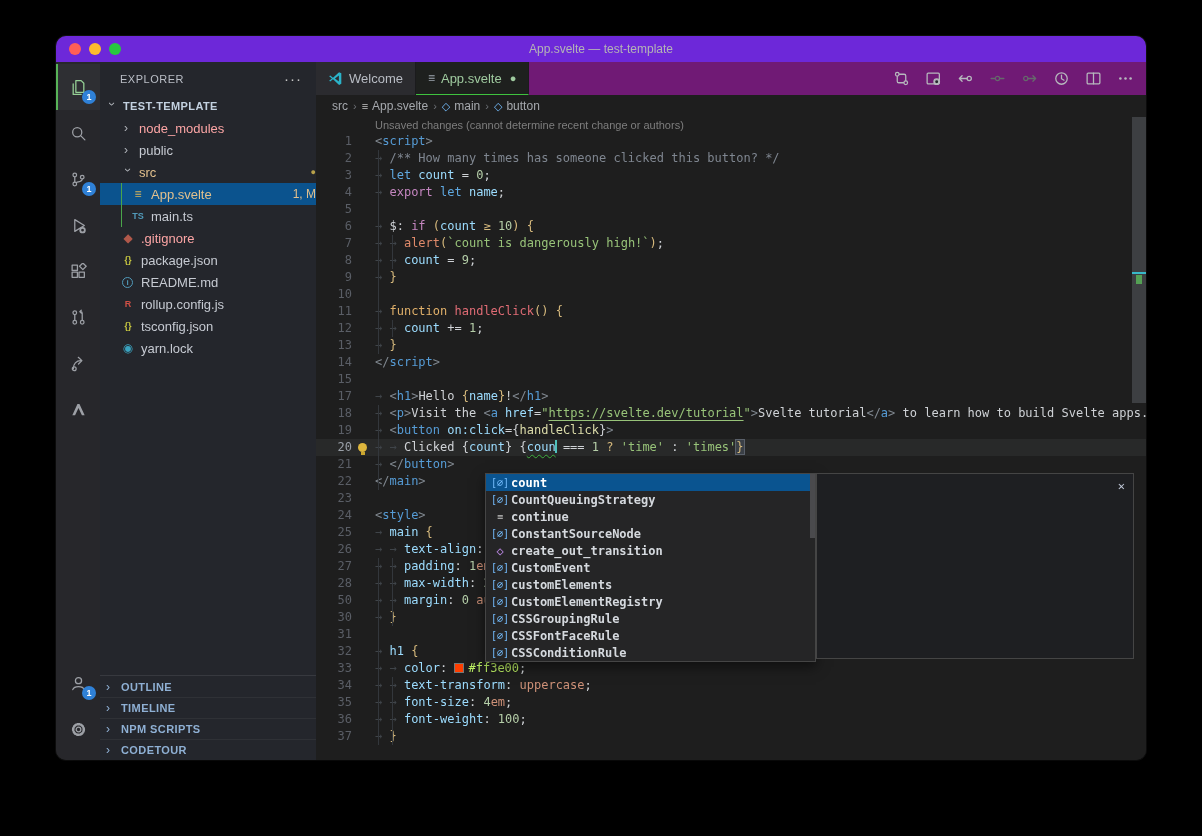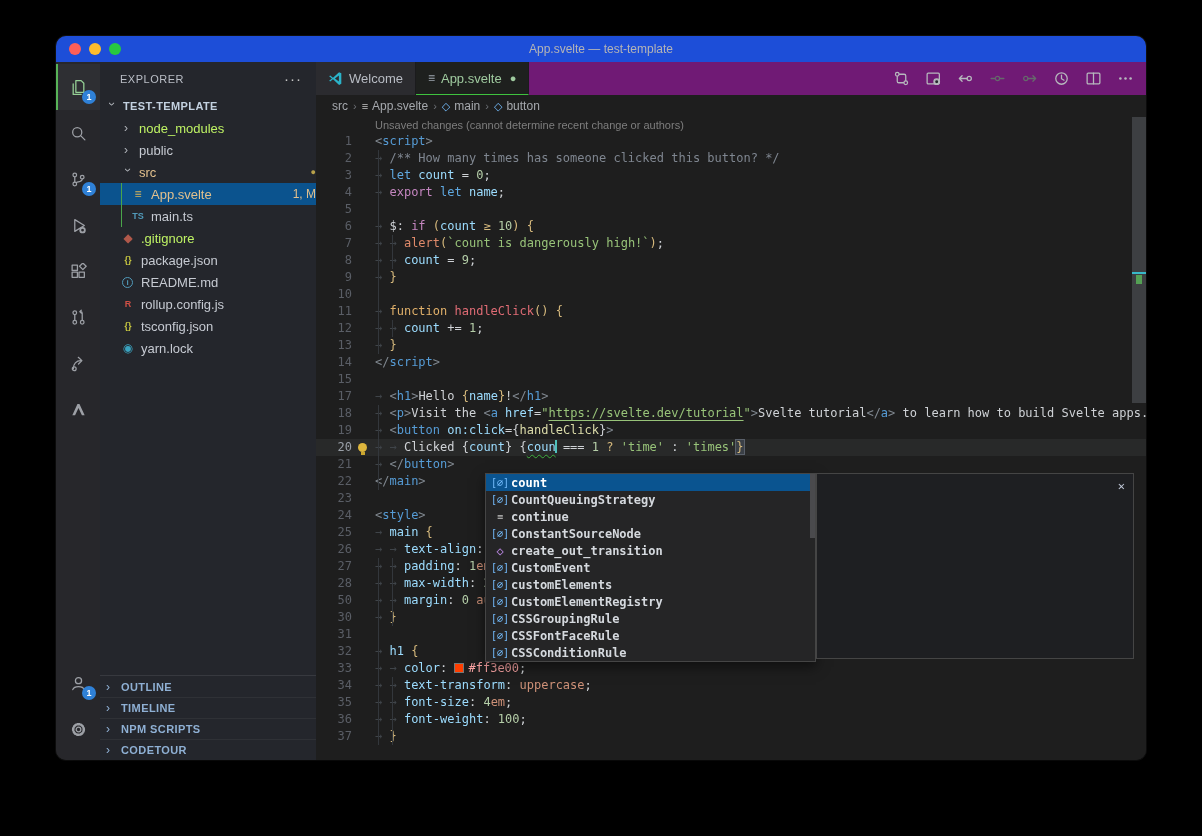--- a/index.html
+++ b/index.html
@@ -5,21 +5,21 @@
   * { margin:0; padding:0; box-sizing:border-box; }
   html,body { width:1202px; height:836px; background:#000; overflow:hidden;
               font-family:"Liberation Sans", sans-serif; }
 
   .window { position:absolute; left:56px; top:36px; width:1090px; height:724px;
             border-radius:10px; overflow:hidden; background:#1e1e1e;
             box-shadow:0 22px 60px rgba(0,0,0,.65), 0 0 0 1px #111;
             display:flex; flex-direction:column; }
 
   
-  .titlebar { flex:none; height:26px; background:#1d4ed8; position:relative;
+  .titlebar { flex:none; height:26px; background:#6d28d9; position:relative;
               display:flex; align-items:center; justify-content:center; }
   .titlebar .title { font-size:12px; color:#b4b4b6; }
   .lights { position:absolute; left:13px; top:7px; display:flex; gap:8px; }
   .light { width:12px; height:12px; border-radius:50%; }
   .light.r { background:#ff5f57; } .light.y { background:#febc2e; } .light.g { background:#28c840; }
 
   .body { flex:1; display:flex; min-height:0; }
 
   
   .activitybar { flex:none; width:44px; background:#27272b; display:flex;
@@ -48,21 +48,21 @@
                     transform-origin:40% 50%; margin-right:5px; }
   .tree-row .chev.exp { transform:rotate(90deg); }
   .tree-root-label { font-weight:bold; font-size:11px; letter-spacing:.4px; color:#c3d1e0; }
   .gi { display:inline-block; width:16px; margin-right:5px; text-align:center;
         font-size:12px; flex:none; }
   .gi-ts, .gi-json, .gi-r { font-size:9px; font-weight:bold; }
   .ic-info { display:inline-block; width:11px; height:11px; margin:0 8px 0 2px;
              border:1px solid #519aba; border-radius:50%; color:#519aba;
              font:bold 8px/10px "Liberation Sans",sans-serif; text-align:center; flex:none; }
   .row-right { margin-left:auto; font-size:12px; }
-  .dim { color:#bef264; }
+  .dim { color:#fca5a5; }
   .mod { color:#e2c08d; }
   .tree-guide { position:absolute; left:21px; width:1px; background:#4aa54a; }
   .sb-fill { flex:1; }
   .sb-panels { flex:none; border-top:1px solid rgba(255,255,255,.09); }
   .sb-panel { height:21px; display:flex; align-items:center; padding-left:6px;
               border-top:1px solid rgba(255,255,255,.05); cursor:pointer; }
   .sb-panel:first-child { border-top:none; }
   .sb-panel .chev { width:12px; font-size:12px; color:#8fb0d4; margin-right:3px; }
   .sb-panel .lbl { font-size:11px; font-weight:bold; letter-spacing:.4px; color:#8fb0d4; }
 
@@ -97,21 +97,21 @@
   .line.current .ln { color:#9aa0a8; }
   .code { padding-left:23px; }
   .tk-p  { color:#cfd2d6; } .tk-ws { color:#3f4449; } .tk-cm { color:#7f8690; }
   .tk-kb { color:#5fa8e0; } .tk-kp { color:#c586c0; } .tk-kf { color:#e0b06a;margin-top:19px; }
   .tk-fn { color:#e08a6a; } .tk-fd { color:#e06c75; } .tk-fy { color:#dcdcaa; }
   .tk-v  { color:#9cdcfe; } .tk-n  { color:#b5cea8; } .tk-s  { color:#98c379; }
   .tk-g  { color:#d7ba7d; } .tk-tb { color:#808890; } .tk-t  { color:#569cd6; }
   .tk-at { color:#9cdcfe; }
   .tk-lk { color:#98c379; text-decoration:underline; text-underline-offset:3px; }
   .tk-se { color:#9cdcfe; } .tk-pr { color:#9cdcfe; }
-  .tk-vl { color:#ce9178; } .tk-u  { color:#ce9178; } .tk-hx { color:#fca5a5; }
+  .tk-vl { color:#ce9178; } .tk-u  { color:#ce9178; } .tk-hx { color:#bef264; }
   .tk-sq { color:#9cdcfe; text-decoration:underline wavy #3fae3f 1px;
            text-underline-offset:3px; }
   .tk-bm { color:#d7ba7d; background:#3a3f46; box-shadow:0 0 0 1px #5a606a; }
   .caret { display:inline-block; width:2px; height:13px; background:#4fc1bc;
            vertical-align:-2px; margin:0 -1px; }
   .swatch { display:inline-block; width:10px; height:10px; border:1px solid #777;
             margin:0 4px -1px 0; }
   .lightbulb { position:absolute; left:42px; top:4px; width:9px; height:9px;
                border-radius:50%; background:#ddb63d; cursor:pointer; }
   .lightbulb::after { content:""; position:absolute; left:2.5px; top:9px; width:4px;

